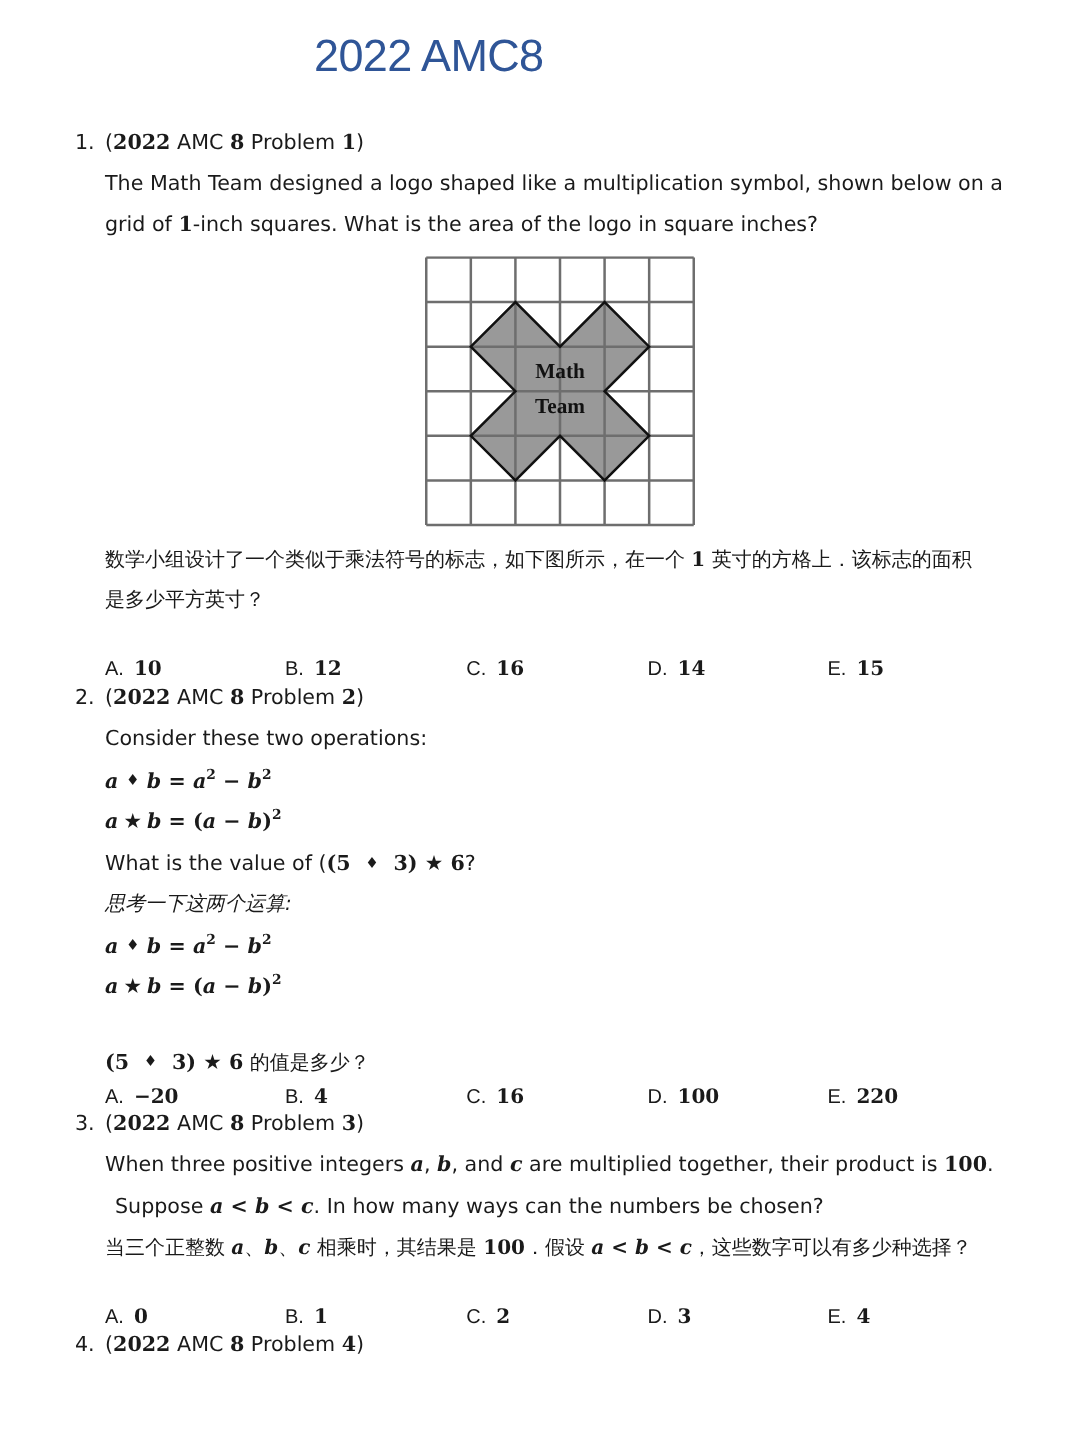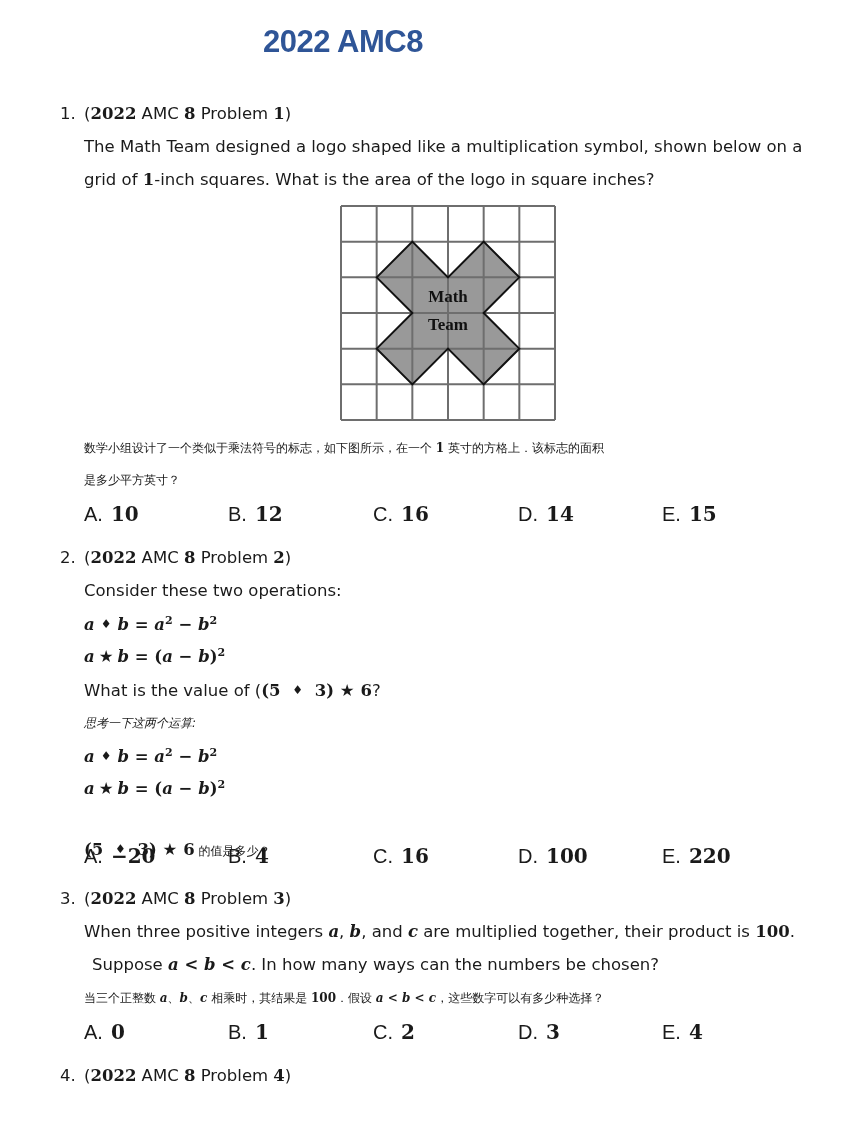--- a/index.html
+++ b/index.html
@@ -1,32 +1,32 @@
 <!DOCTYPE html>
 <html><head>
 <meta charset="utf-8">
 <style>
   html, body { margin: 0; padding: 0; background: #ffffff; }
   body { width: 862px; height: 1146px; position: relative; overflow: hidden;
          font-family: "DejaVu Sans", sans-serif; color: #1a1a1a; }
   .title { position: absolute; top: 24px; left: 0; width: 686px; text-align: center;
-           font-family: "Liberation Sans", sans-serif; font-weight: bold; font-size: 31px;
+           font-family: "Liberation Sans", sans-serif; font-weight: normal; font-size: 36px;
            color: #2f5597; letter-spacing: -0.5px; }
   .line { position: absolute; font-size: 16.5px; line-height: 22px; white-space: nowrap; }
   .num { position: absolute; left: 60px; }
   .m { font-family: "DejaVu Serif", serif; font-weight: bold; }
   .mi { font-family: "DejaVu Serif", serif; font-weight: bold; font-style: italic; }
   .op { font-size: 12px; vertical-align: 2px; margin: 0 6px; }
   sup { font-size: 11px; line-height: 0; }
-  .choices { position: absolute; left: 84px; width: 720px; height: 22px; font-size: 20px; }
+  .choices { position: absolute; left: 84px; width: 720px; height: 22px; font-size: 16px; margin-top: 23px; }
   .choice { position: absolute; top: 0; white-space: nowrap; }
   .choice .lbl { font-family: "Liberation Sans", sans-serif; }
   .choice .val { font-family: "DejaVu Serif", serif; font-weight: bold; margin-left: 8px; }
   .c0 { left: 0; } .c1 { left: 144px; } .c2 { left: 289px; } .c3 { left: 434px; } .c4 { left: 578px; }
-  .zh { font-family: "DejaVu Sans", sans-serif; font-size: 12px; }
+  .zh { font-family: "DejaVu Sans", sans-serif; font-size: 16px; }
   svg#grid { position: absolute; left: 340px; top: 205px; }
 </style>
 </head>
 <body>
 
 <div class="title">2022 AMC8</div>
 
 <div>
   <div class="line num" style="top:103px;">1.</div>
   <div class="line" style="top:103px;left:84px;">

